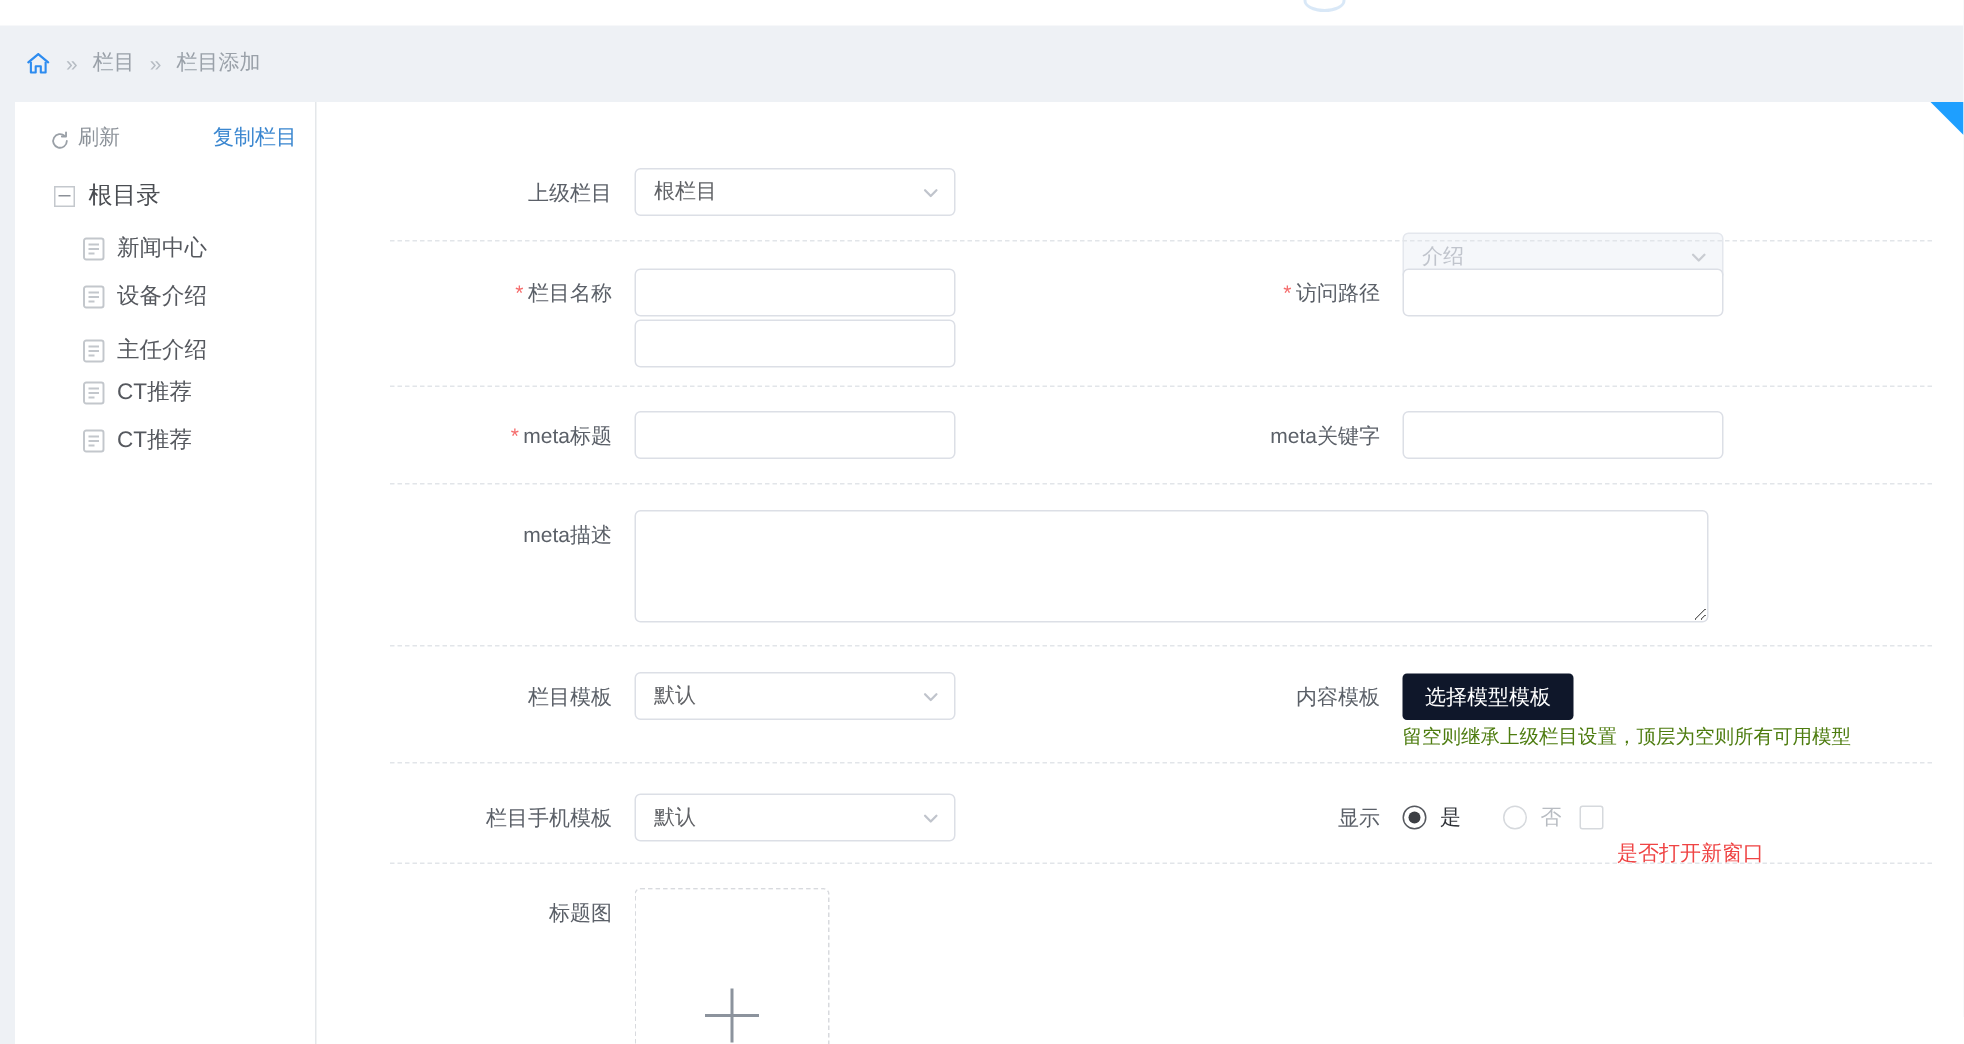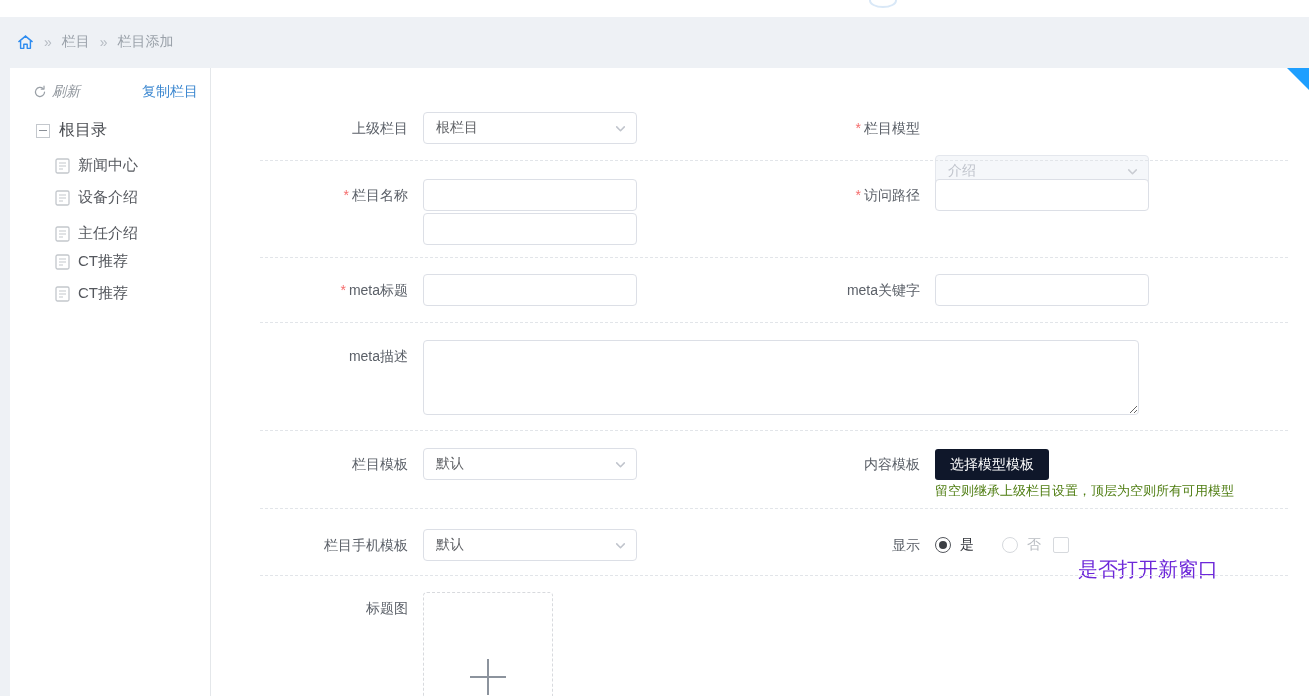--- a/index.html
+++ b/index.html
@@ -15,21 +15,21 @@
   
   .breadcrumb { position:absolute; left:17px; top:31px; height:22px; display:flex; align-items:center; gap:10px; font-size:14px; color:#9aa1a9; }
   .breadcrumb .sep { color:#b6bcc3; font-size:14px; }
   .home-ic { width:17px; height:17px; display:block; }
   
   .panel { position:absolute; left:10px; top:68px; width:1299px; height:628px; background:#fff; }
   .v-divider { position:absolute; left:200px; top:0; width:1px; height:628px; background:#e4e7ea; }
   .corner { position:absolute; right:0; top:0; width:0; height:0; border-top:22px solid #1e9fff; border-left:22px solid transparent; }
   
   .side-head { position:absolute; left:23px; top:15px; width:165px; display:flex; align-items:center; justify-content:space-between; font-size:14px; }
-  .refresh { display:flex; align-items:center; gap:5px; color:#8d939a; cursor:pointer;font-style:italic; }
+  .refresh { display:flex; align-items:flex-end; gap:5px; color:#8d939a; cursor:pointer; }
   .link-blue { color:#3b87d0; cursor:pointer; }
   .tree-root { position:absolute; left:26px; top:52px; display:flex; align-items:center; gap:9px; font-size:16px; color:#4a4d52; cursor:pointer; }
   .minus-box { width:14px; height:14px; border:1px solid #c4c8cd; background:#fff; position:relative; }
   .minus-box::after { content:""; position:absolute; left:2px; right:2px; top:5px; height:1px; background:#8b9097; }
   .tree-item { position:absolute; left:45px; display:flex; align-items:center; gap:8px; font-size:15px; color:#55585e; cursor:pointer; }
   .doc-ic { width:15px; height:16px; display:block; }
   
   .form { position:absolute; left:201px; top:0; width:1098px; height:544px; }
   .lbl { position:absolute; font-size:14px; color:#5b6068; line-height:32px; text-align:right; }
   .lbl-l { left:0; width:197px; }
@@ -43,21 +43,21 @@
   .btn-blue { position:absolute; height:31px; background:#0f172a; color:#fff; font-size:14px; border:none; border-radius:3px; padding:0 15px; display:flex; align-items:center; cursor:pointer; }
   .hint { position:absolute; font-size:13px; color:#4d7c0f; }
   .radio-row { position:absolute; left:724px; top:461px; height:32px; display:flex; align-items:center; }
   .radio { width:16px; height:16px; border-radius:50%; background:#fff; position:relative; }
   .radio.checked { border:1px solid #55585e; }
   .radio.checked::after { content:""; position:absolute; left:3px; top:3px; width:8px; height:8px; border-radius:50%; background:#3c3f44; }
   .radio.unchecked { border:1px solid #d6d9dd; }
   .radio-txt-on { font-size:14px; color:#2f3238; margin:0 28px 0 9px; }
   .radio-txt-off { font-size:14px; color:#b8bcc2; margin:0 12px 0 9px; }
   .checkbox { width:16px; height:16px; border:1px solid #d6d9dd; border-radius:2px; background:#fff; }
-  .chk-txt { font-size:20px; color:#6d28d9; margin-left:9px;margin-top:48px; }
+  .chk-txt { font-size:14px; color:#ef4444; margin-left:9px;margin-top:48px; }
   .upload { position:absolute; left:212px; top:524px; width:130px; height:160px; border:1px dashed #d8dade; border-radius:4px; background:#fff; cursor:pointer; }
   .plus { position:absolute; left:50%; top:66px; width:36px; height:36px; transform:translateX(-50%); }
   .plus::before { content:""; position:absolute; left:0; top:17px; width:36px; height:2px; background:#8c939d; }
   .plus::after { content:""; position:absolute; left:17px; top:0; width:2px; height:36px; background:#8c939d; }
   .chev { flex:0 0 auto; display:block; }
 </style>
 </head>
 <body>
 
 <div class="topbar">
@@ -134,21 +134,20 @@
   <div class="form">
 
     <div class="lbl lbl-l" style="top:44px;"><span>上级栏目</span></div>
     <div class="sel" style="left:212px; top:44px;">
       <span>根栏目</span>
       <svg class="chev" width="13" height="13" viewBox="0 0 12 12">
           <path d="M2.5 4.5 l3.5 3.5 3.5-3.5" stroke="#c0c4cc" stroke-width="1.4" fill="none" stroke-linecap="round" stroke-linejoin="round"></path>
         </svg>
     </div>
 
-    <div class="lbl lbl-r" style="top:44px;"><span class="req">*</span><span>栏目模型</span></div>
     <div class="sel disabled" style="left:724px; top:44px;">
       <span>介绍</span>
       <svg class="chev" width="13" height="13" viewBox="0 0 12 12">
           <path d="M2.5 4.5 l3.5 3.5 3.5-3.5" stroke="#c9ccd2" stroke-width="1.4" fill="none" stroke-linecap="round" stroke-linejoin="round"></path>
         </svg>
     </div>
 
     <div class="divider" style="top:92px;"></div>
 
     <div class="lbl lbl-l" style="top:111px;"><span class="req">*</span><span>栏目名称</span></div>

